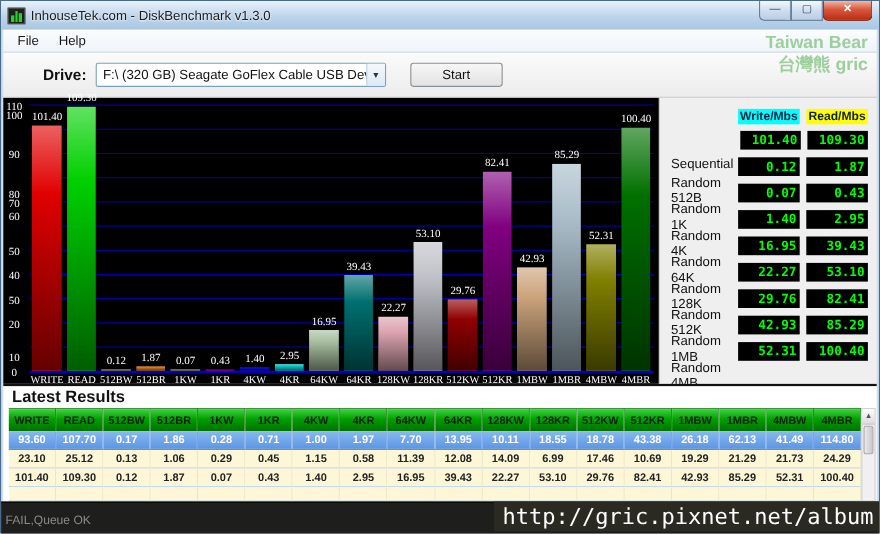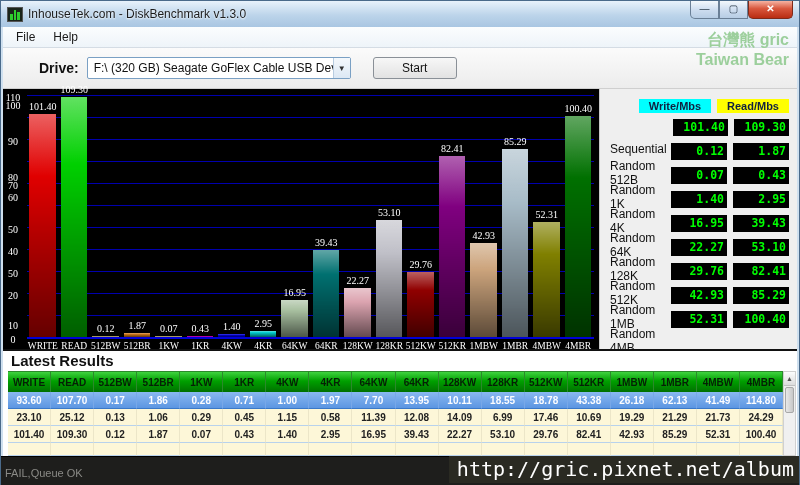--- a/index.html
+++ b/index.html
@@ -39,21 +39,21 @@
   .yaxis { position:absolute; left:0; top:8px; width:22px; height:242px; }
   .ylab { position:absolute; right:2px; width:20px; text-align:center; font-size:10px; color:#fff; }
   .slot { position:absolute; bottom:0; height:100%; }
   .bar { position:absolute; bottom:0; left:2px; right:3px; }
   .bar-val { position:absolute; left:-6px; right:-6px; text-align:center; font-size:10px; color:#fff; white-space:nowrap; }
   .xlabels { position:absolute; left:24px; top:252px; width:567px; height:12px; display:flex; }
   .xlab { flex:1; text-align:center; font-size:9.5px; color:#fff; white-space:nowrap; }
 
   .panel { position:absolute; left:596px; top:0; right:0; height:260px; background:#efefef; border-left:1px solid #c8c8c8; padding-top:10px; }
   .panel-head { display:flex; justify-content:flex-end; padding-right:8px; margin-bottom:2px; }
-  .panel-head .hbox { width:72px; margin-left:6px; font-size:11px; font-weight:bold; color:#102040; text-align:center; height:14px; line-height:14px; }
+  .panel-head .hbox { width:56px; margin-left:6px; font-size:11px; font-weight:bold; color:#102040; text-align:center; height:14px; line-height:14px; }
   .panel-row { display:flex; align-items:center; padding:0 8px 0 10px; height:24px; }
   .panel-row .lbl { flex:1; font-size:12px; color:#111;margin-top:44px; }
   .digital { width:56px; margin-left:6px; height:17px; background:#000; color:#00ff00; font-family:"DejaVu Sans Mono",monospace; font-weight:bold; font-size:11.5px; text-align:right; line-height:17px; padding-right:3px; }
 
   
   .results { position:absolute; top:348px; left:2px; right:2px; height:107px; background:#fff; border-top:2px solid #111; }
   .results-title { font-size:15px; font-weight:bold; color:#111; padding:1px 0 2px 8px; }
   .rtable { position:absolute; left:5px; right:14px; top:20px; display:grid; grid-template-columns:repeat(18,1fr); }
   .hcell { background:linear-gradient(#3fd23f,#00a000 45%,#007000); color:#052005; font-size:10px; font-weight:bold; text-align:center; height:21px; line-height:21px; border-right:1px solid #2a8a2a; border-top:1px solid #2a8a2a; }
   .cell { font-size:10px; font-weight:bold; text-align:center; height:17px; line-height:17px; background:#fdf7d8; color:#222; border-right:1px solid #ece6c8; border-bottom:1px solid #b8d2ec; }
@@ -94,22 +94,22 @@
   <div class="toolbar">
     <span class="drive-label">Drive:</span>
     <div class="drive-select">
       <span class="txt">F:\ (320 GB) Seagate GoFlex Cable USB Device</span>
       <span class="arrow">▼</span>
     </div>
     <div class="start-btn">Start</div>
   </div>
 
   <div class="watermark">
+    <div>Taiwan Bear</div>
     <div>台灣熊 gric</div>
-    <div>Taiwan Bear</div>
   </div>
 
   <div class="main">
     <div class="chart">
       <div class="yaxis">
           <div class="ylab" style="bottom: -6px;">0</div>
           <div class="ylab" style="bottom: 8px;">10</div>
           <div class="ylab" style="bottom: 38px;">20</div>
           <div class="ylab" style="bottom: 60px;">50</div>
           <div class="ylab" style="bottom: 82px;">40</div>

